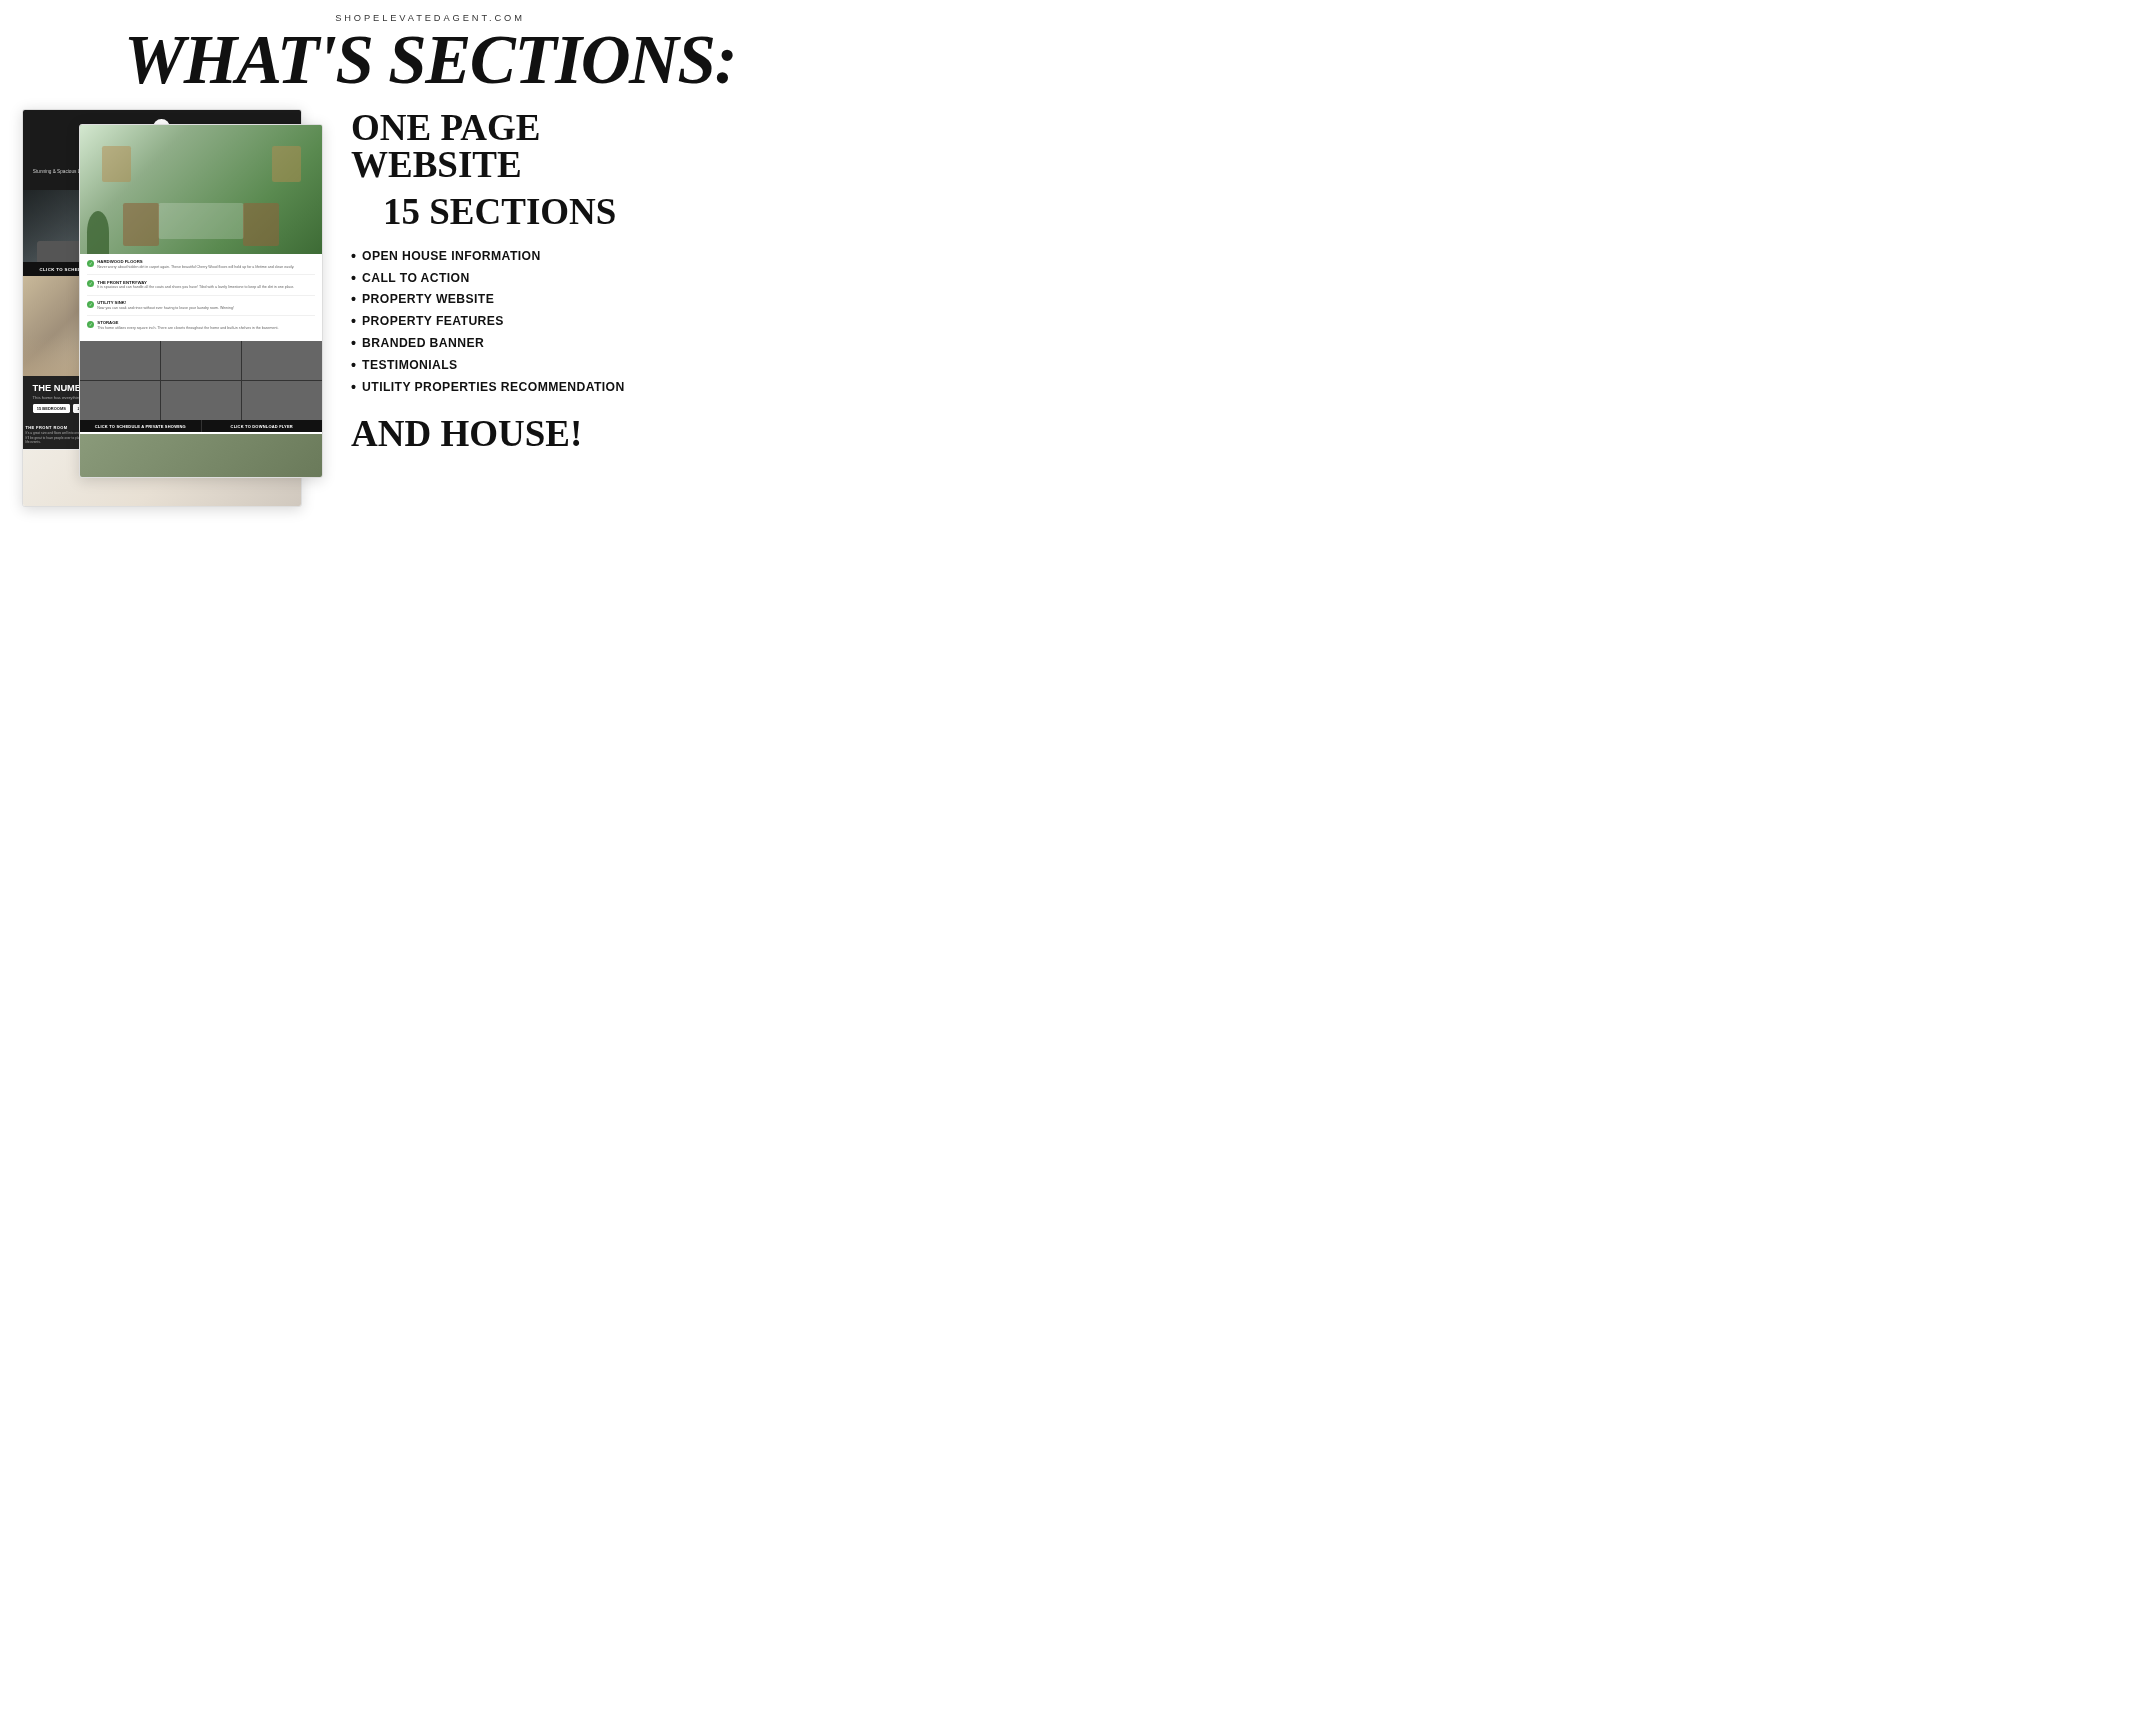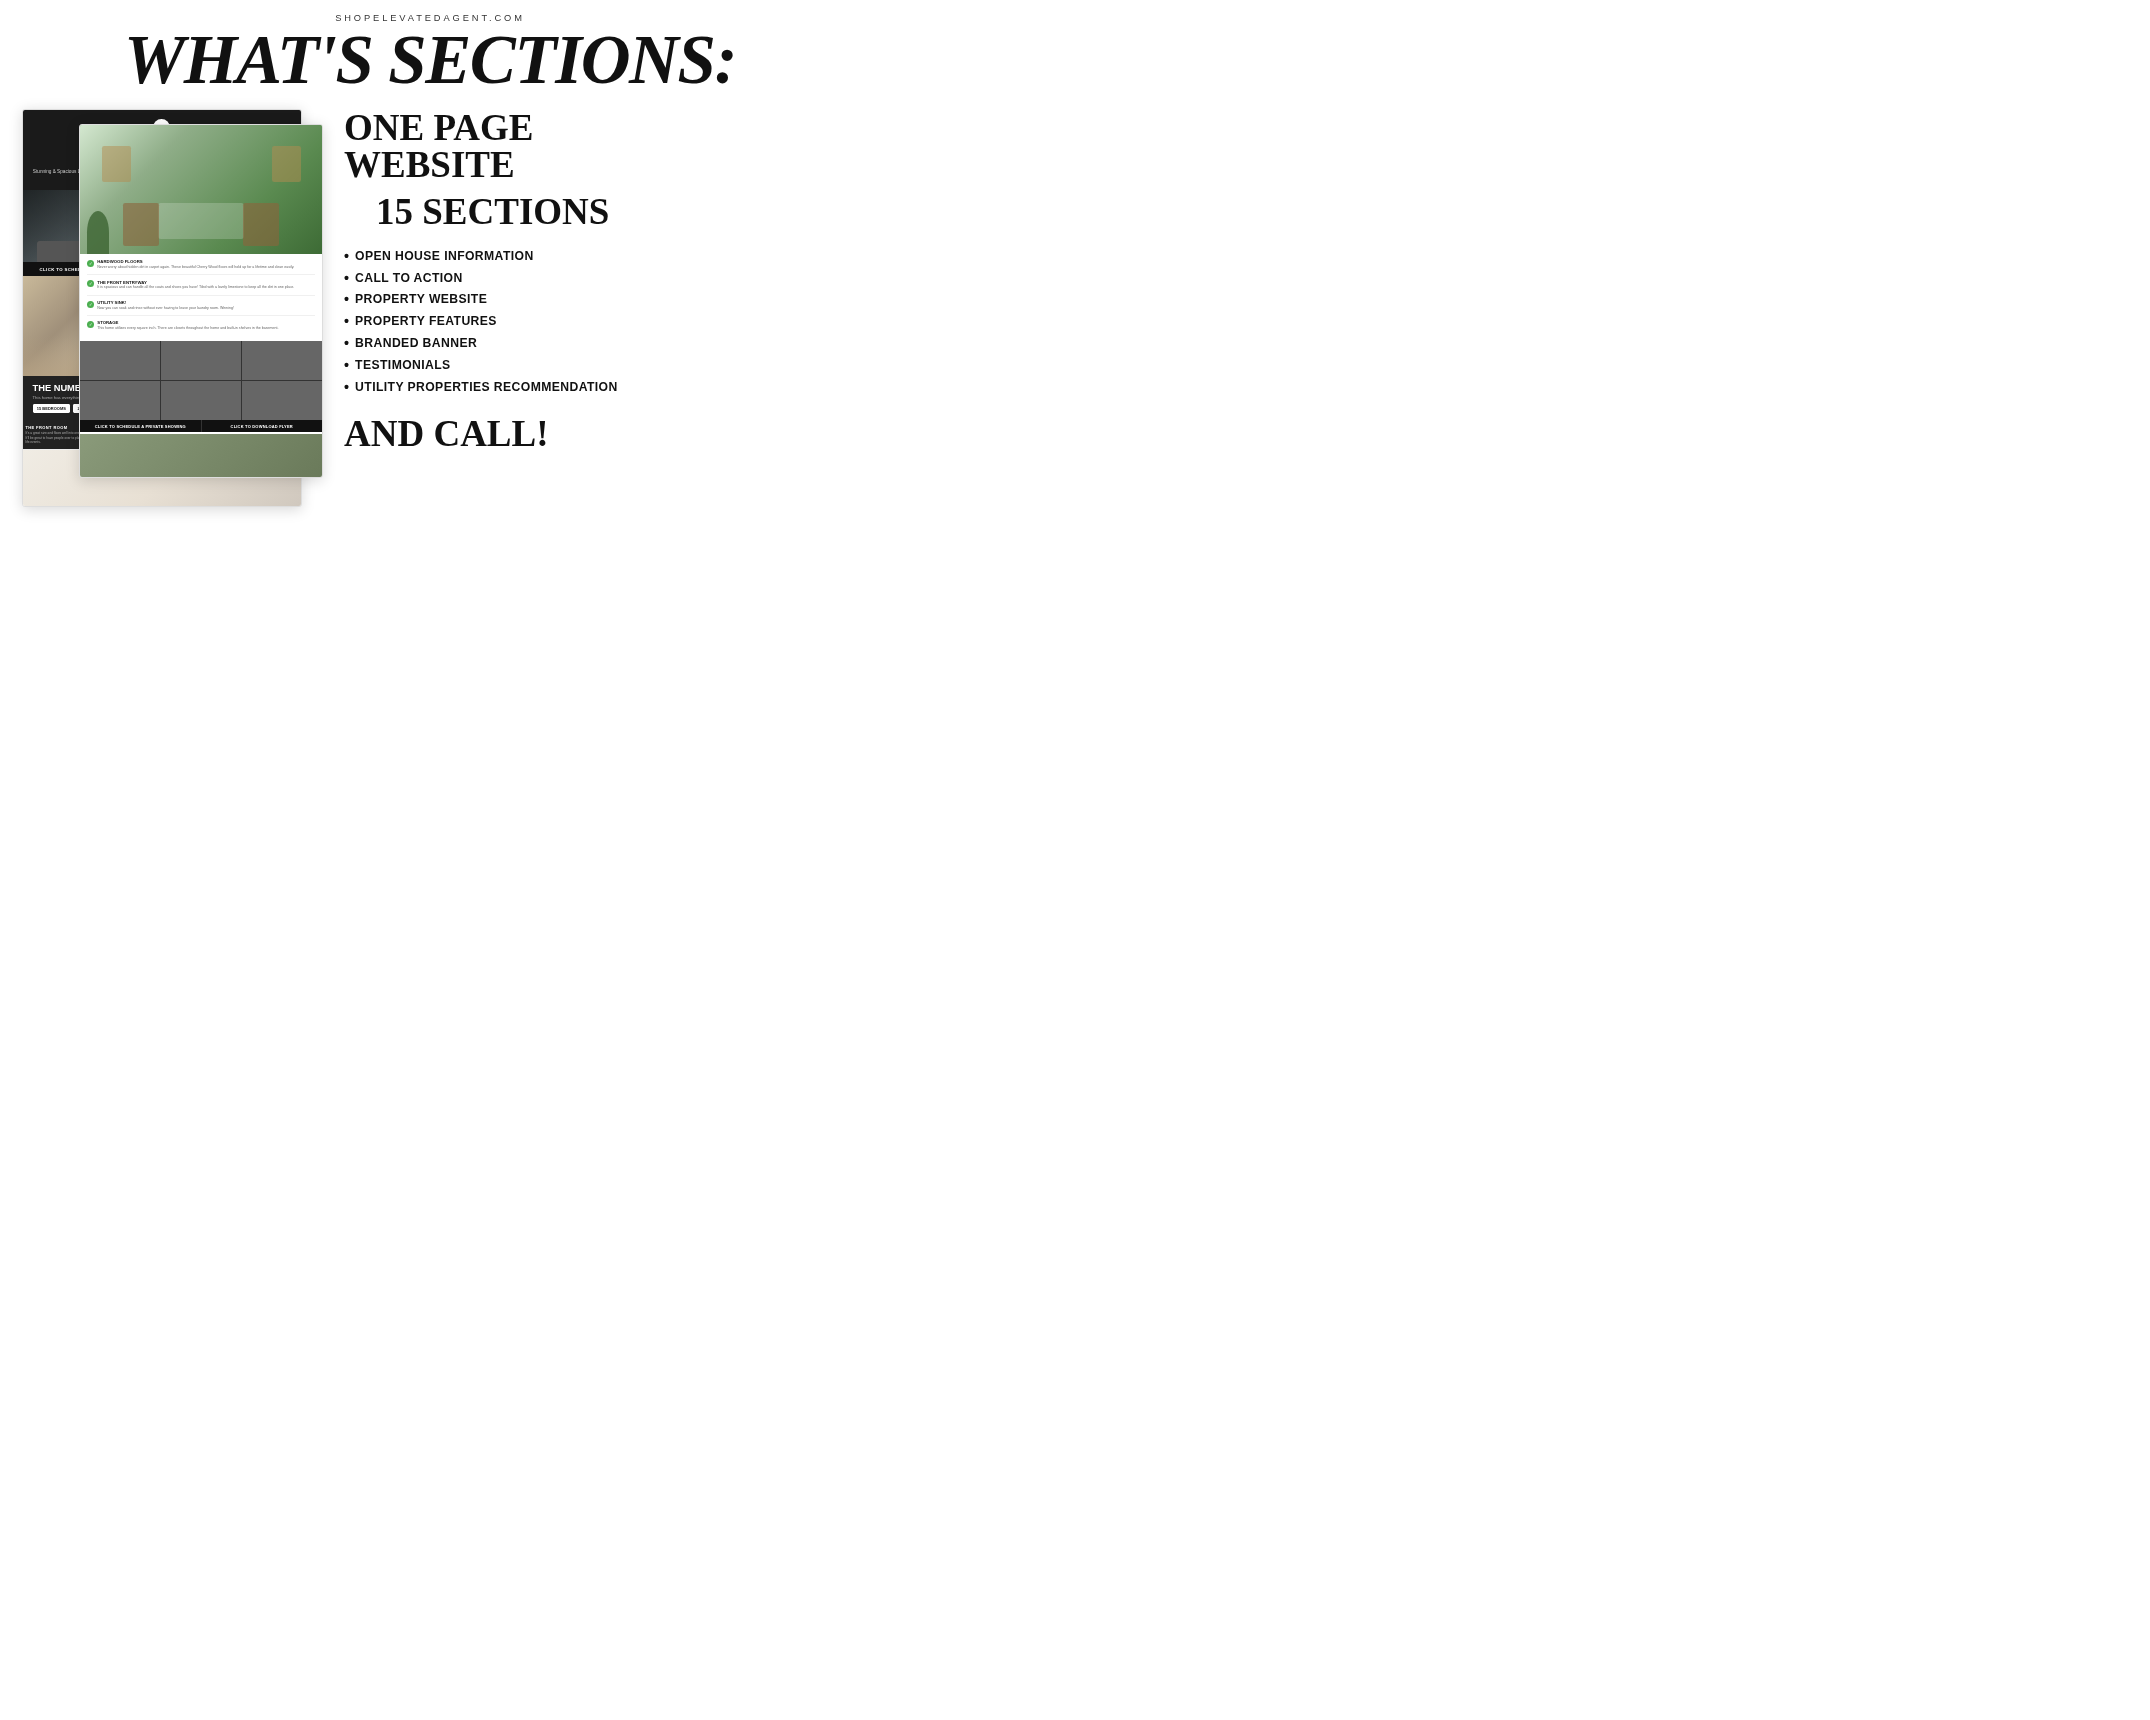--- a/index.html
+++ b/index.html
@@ -366,21 +366,21 @@
     
     .bottom-glimpse {
       background: linear-gradient(135deg, #8a9a7a, #6a7a5a);
       height: 43px;
       margin-top: 1.4px;
     }
 
     
     .info-column {
       flex: 1;
-      padding-left: 21px;
+      padding-left: 28px;
     }
 
     .feature-heading {
       font-size: 37px;
       font-weight: 900;
       color: #111;
       line-height: 1;
       margin-bottom: 7.2px;
       font-family: Georgia, 'Times New Roman', serif;
     }
@@ -586,18 +586,18 @@
         <span>BRANDED BANNER</span>
       </li>
       <li>
         <span>TESTIMONIALS</span>
       </li>
       <li>
         <span>UTILITY PROPERTIES RECOMMENDATION</span>
       </li>
     </ul>
 
-    <div class="and-more">AND CALL!</div>
+    <div class="and-more">AND HOUSE!</div>
 
   </div>
 
 </div>
 
 
 </body></html>

